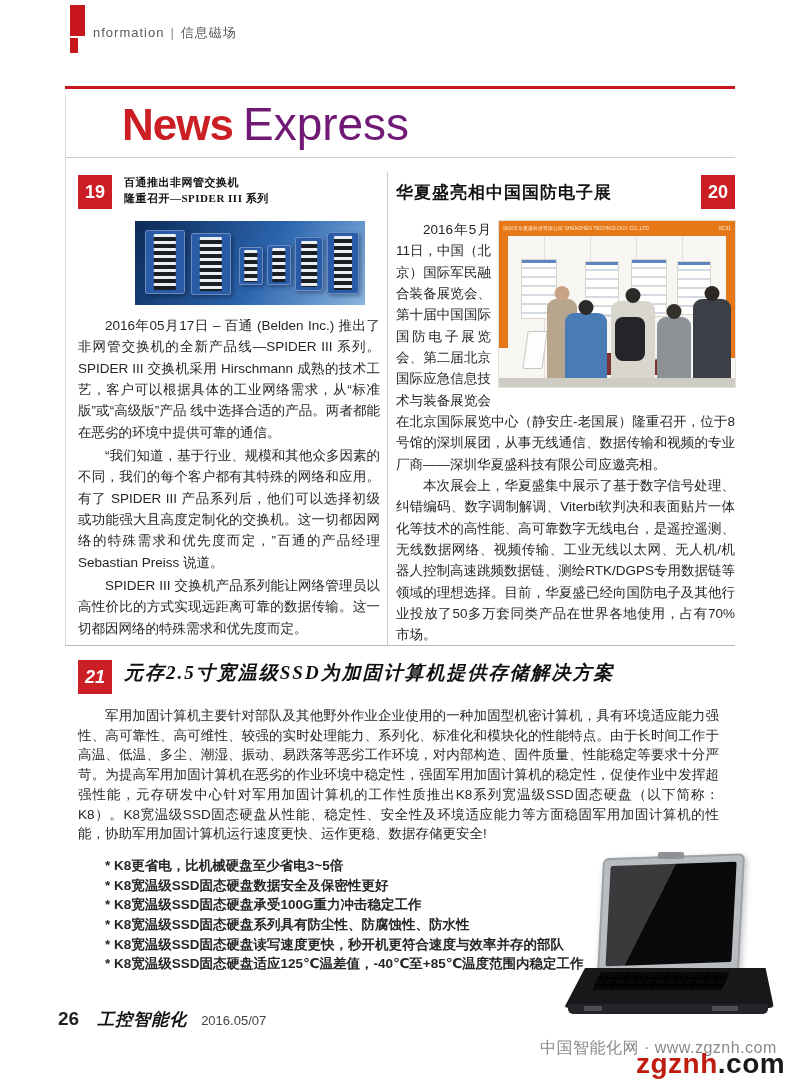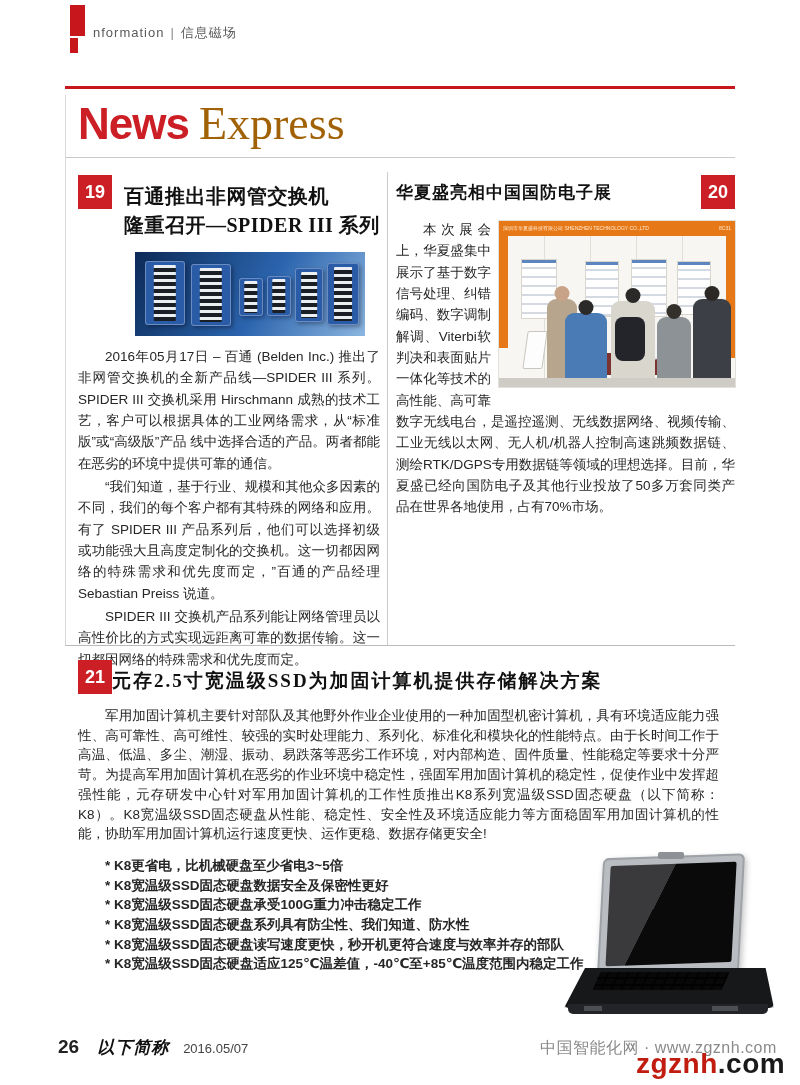--- a/index.html
+++ b/index.html
@@ -8,38 +8,38 @@
 
   
   .imark-top{position:absolute;left:70px;top:5px;width:15px;height:31px;background:#c8161d;}
   .imark-bot{position:absolute;left:70px;top:38px;width:8px;height:15px;background:#c8161d;}
   .hdr-text{position:absolute;left:93px;top:24px;font-size:13px;color:#5a5a5a;letter-spacing:1px;}
   .hdr-text .sep{margin:0 6px;color:#8a8a8a;}
 
   .rule-red{position:absolute;left:65px;top:86px;width:670px;height:3px;background:#c8161d;}
   .masthead{position:absolute;left:78px;top:97px;height:56px;white-space:nowrap;}
   .masthead .w-red{font-family:"Liberation Sans","DejaVu Sans",sans-serif;font-weight:bold;
-                   font-size:44px;color:#cc1f25;letter-spacing:-1px;}
-  .masthead .w-black{font-family:Liberation Serif, serif;font-size:46px;color:#a16207;margin-left:10px;}
+                   font-size:44px;color:#cc1f25;letter-spacing:-1px;margin-left:44px;}
+  .masthead .w-black{font-family:Liberation Sans, sans-serif;font-size:46px;color:#701a75;margin-left:10px;}
   .rule-gray{position:absolute;left:65px;top:157px;width:670px;height:1px;background:#c9c9c9;}
   .margin-line{position:absolute;left:65px;top:95px;width:1px;height:550px;background:#d8d8d8;}
   .col-divider{position:absolute;left:387px;top:172px;width:1px;height:473px;background:#cccccc;}
   .rule-mid{position:absolute;left:65px;top:645px;width:670px;height:1px;background:#bbbbbb;}
 
   
   .numbox{width:34px;height:34px;background:#cc1f25;color:#fff;font-weight:bold;font-size:18px;
           display:flex;align-items:center;justify-content:center;flex:0 0 auto;}
   .news-title{font-family:"Liberation Serif","DejaVu Serif",serif;font-weight:bold;color:#111;}
   .body-txt{font-size:13.5px;line-height:1.58;text-align:justify;color:#262626;}
   .body-txt p{margin:0;text-indent:2em;}
 
   
   .item19{position:absolute;left:78px;top:175px;width:302px;}
   .item19 .head{display:flex;align-items:flex-start;}
-  .item19 .titles{margin-left:12px;font-size:20px;line-height:1.45;letter-spacing:0.5px;margin-top:7px;}
+  .item19 .titles{margin-left:12px;font-size:11px;line-height:1.45;letter-spacing:0.5px;}
   .switchimg{position:relative;margin:12px 0 10px 57px;width:230px;height:84px;
              background:linear-gradient(120deg,#0c2a57,#2b64ad 55%,#8cb6e0);overflow:hidden;}
   .sw{position:absolute;background:#2a5ba6;border-radius:3px;
       box-shadow:inset 0 0 0 1px rgba(255,255,255,.3),2px 2px 4px rgba(0,0,20,.35);}
   .sw::before{content:"";position:absolute;left:50%;transform:translateX(-50%);top:7%;bottom:7%;width:56%;
       background:repeating-linear-gradient(180deg,#eceff2 0 3px,#1a1f26 3px 7px);border-radius:1px;}
   .sw1{left:10px;top:9px;width:40px;height:64px;}
   .sw2{left:56px;top:12px;width:40px;height:62px;}
   .sw3{left:104px;top:26px;width:24px;height:38px;}
   .sw4{left:132px;top:24px;width:24px;height:40px;}
@@ -84,22 +84,22 @@
   .pe3::before{background:#2c2a28;}
   .pe3::after{content:"";position:absolute;left:4px;top:16px;width:30px;height:44px;
               background:#23252a;border-radius:8px;}
   .pe4{left:158px;top:96px;width:34px;height:62px;background:#8d9296;}
   .pe4::before{background:#33302c;}
   .pe5{left:194px;top:78px;width:38px;height:80px;background:#3c3f45;}
   .pe5::before{background:#2b2825;}
 
   
   .item21{position:absolute;left:78px;top:660px;width:657px;}
-  .item21 .head{display:flex;align-items:flex-end;}
-  .item21 .title{font-size:19px;letter-spacing:2px;margin-left:0;}
+  .item21 .head{display:flex;align-items:flex-start;font-style:italic;}
+  .item21 .title{font-size:19px;letter-spacing:2px;margin-left:12px;}
   .item21 .body{margin-top:12px;font-size:13.5px;line-height:1.46;text-align:justify;color:#262626;}
   .item21 .body p{margin:0 16px 2px 0;text-indent:2em;}
   .bullets{margin-top:12px;font-weight:bold;}
   .bullet{padding-left:2em;line-height:1.46;text-align:left;}
 
   .laptop{position:absolute;left:562px;top:856px;width:218px;height:162px;}
   .lap-screen{position:absolute;left:38px;top:0;width:142px;height:118px;background:#b9bcc0;
               border-radius:6px;transform:rotate(-2deg) skewX(-5deg);
               box-shadow:inset 0 0 0 2px #9ea2a6,2px 3px 6px rgba(0,0,0,.25);}
   .lap-display{position:absolute;left:8px;top:8px;right:8px;bottom:10px;border-radius:2px;
@@ -110,21 +110,21 @@
             box-shadow:0 3px 5px rgba(0,0,0,.3);}
   .lap-keys{position:absolute;left:34px;top:116px;width:130px;height:18px;transform:skewX(-24deg);
             background:repeating-linear-gradient(90deg,#2c2e31 0 8px,#0c0d0e 8px 10px),
                        repeating-linear-gradient(180deg,#2c2e31 0 5px,#0c0d0e 5px 7px);
             background-blend-mode:multiply;border-radius:2px;}
   .lap-front{position:absolute;left:6px;top:148px;width:200px;height:10px;background:#222428;border-radius:0 0 5px 5px;}
   .lap-port1{position:absolute;left:22px;top:150px;width:18px;height:5px;background:#4b4e53;}
   .lap-port2{position:absolute;left:150px;top:150px;width:26px;height:5px;background:#4b4e53;}
 
   
-  .footer-left{position:absolute;left:58px;top:1036px;display:flex;align-items:baseline;justify-content:center;}
+  .footer-left{position:absolute;left:58px;top:1008px;display:flex;align-items:baseline;justify-content:center;}
   .f-page{font-size:19px;font-weight:bold;color:#222;}
   .f-logo{font-family:"Liberation Serif","DejaVu Serif",serif;font-weight:bold;font-style:italic;
           font-size:17px;color:#111;margin-left:18px;letter-spacing:1px;}
   .f-issue{font-size:13px;color:#444;margin-left:14px;}
   .footer-right-small{position:absolute;left:540px;top:1038px;font-size:16px;color:#8a8a8a;letter-spacing:0.5px;}
   .footer-right-big{position:absolute;left:636px;top:1048px;font-size:28px;font-weight:bold;
                     font-family:"Liberation Sans","DejaVu Sans",sans-serif;letter-spacing:0.5px;white-space:nowrap;}
   .footer-right-big .b-red{color:#c01d10;}
   .footer-right-big .b-black{color:#1a1a1a;}
 </style>
@@ -193,57 +193,58 @@
         <div class="ph-chair"></div>
         <div class="ph-counter"></div>
         <div class="ph-paper"></div>
         <div class="person pe1"></div>
         <div class="person pe2"></div>
         <div class="person pe3"></div>
         <div class="person pe4"></div>
         <div class="person pe5"></div>
         <div class="ph-floor"></div>
       </div>
+      <p>2016年5月11日，中国（北京）国际军民融合装备展览会、第十届中国国际国防电子展览会、第二届北京国际应急信息技术与装备展览会在北京国际展览中心（静安庄-老国展）隆重召开，位于8号馆的深圳展团，从事无线通信、数据传输和视频的专业厂商——深圳华夏盛科技有限公司应邀亮相。</p>
       <p>本次展会上，华夏盛集中展示了基于数字信号处理、纠错编码、数字调制解调、Viterbi软判决和表面贴片一体化等技术的高性能、高可靠数字无线电台，是遥控遥测、无线数据网络、视频传输、工业无线以太网、无人机/机器人控制高速跳频数据链、测绘RTK/DGPS专用数据链等领域的理想选择。目前，华夏盛已经向国防电子及其他行业投放了50多万套同类产品在世界各地使用，占有70%市场。</p>
     </div>
   </div>
 
   <div class="item21">
     <div class="head">
       <div class="numbox">21</div>
       <div class="title news-title">元存2.5寸宽温级SSD为加固计算机提供存储解决方案</div>
     </div>
     <div class="body">
       <p>军用加固计算机主要针对部队及其他野外作业企业使用的一种加固型机密计算机，具有环境适应能力强性、高可靠性、高可维性、较强的实时处理能力、系列化、标准化和模块化的性能特点。由于长时间工作于高温、低温、多尘、潮湿、振动、易跌落等恶劣工作环境，对内部构造、固件质量、性能稳定等要求十分严苛。为提高军用加固计算机在恶劣的作业环境中稳定性，强固军用加固计算机的稳定性，促使作业中发挥超强性能，元存研发中心针对军用加固计算机的工作性质推出K8系列宽温级SSD固态硬盘（以下简称：K8）。K8宽温级SSD固态硬盘从性能、稳定性、安全性及环境适应能力等方面稳固军用加固计算机的性能，协助军用加固计算机运行速度更快、运作更稳、数据存储更安全!</p>
       <div class="bullets">
         <div class="bullet">* K8更省电，比机械硬盘至少省电3~5倍</div>
         <div class="bullet">* K8宽温级SSD固态硬盘数据安全及保密性更好</div>
         <div class="bullet">* K8宽温级SSD固态硬盘承受100G重力冲击稳定工作</div>
-        <div class="bullet">* K8宽温级SSD固态硬盘系列具有防尘性、我们知道、防水性</div>
+        <div class="bullet">* K8宽温级SSD固态硬盘系列具有防尘性、防腐蚀性、防水性</div>
         <div class="bullet">* K8宽温级SSD固态硬盘读写速度更快，秒开机更符合速度与效率并存的部队</div>
         <div class="bullet">* K8宽温级SSD固态硬盘适应125℃温差值，-40℃至+85℃温度范围内稳定工作</div>
       </div>
     </div>
   </div>
 
   <div class="laptop">
     <div class="lap-screen">
       <div class="lap-display"></div>
     </div>
     <div class="lap-hinge"></div>
     <div class="lap-base"></div>
     <div class="lap-keys"></div>
     <div class="lap-front"></div>
     <div class="lap-port1"></div>
     <div class="lap-port2"></div>
   </div>
 
   <div class="footer-left">
     <span class="f-page">26</span>
-    <span class="f-logo">以下简称</span>
+    <span class="f-logo">工控智能化</span>
     <span class="f-issue">2016.05/07</span>
   </div>
   <div class="footer-right-small">中国智能化网 · www.zgznh.com</div>
   <div class="footer-right-big">
     <span class="b-red">zgznh</span><span class="b-black">.com</span>
   </div>
 
 </div>
 
 </body></html>

